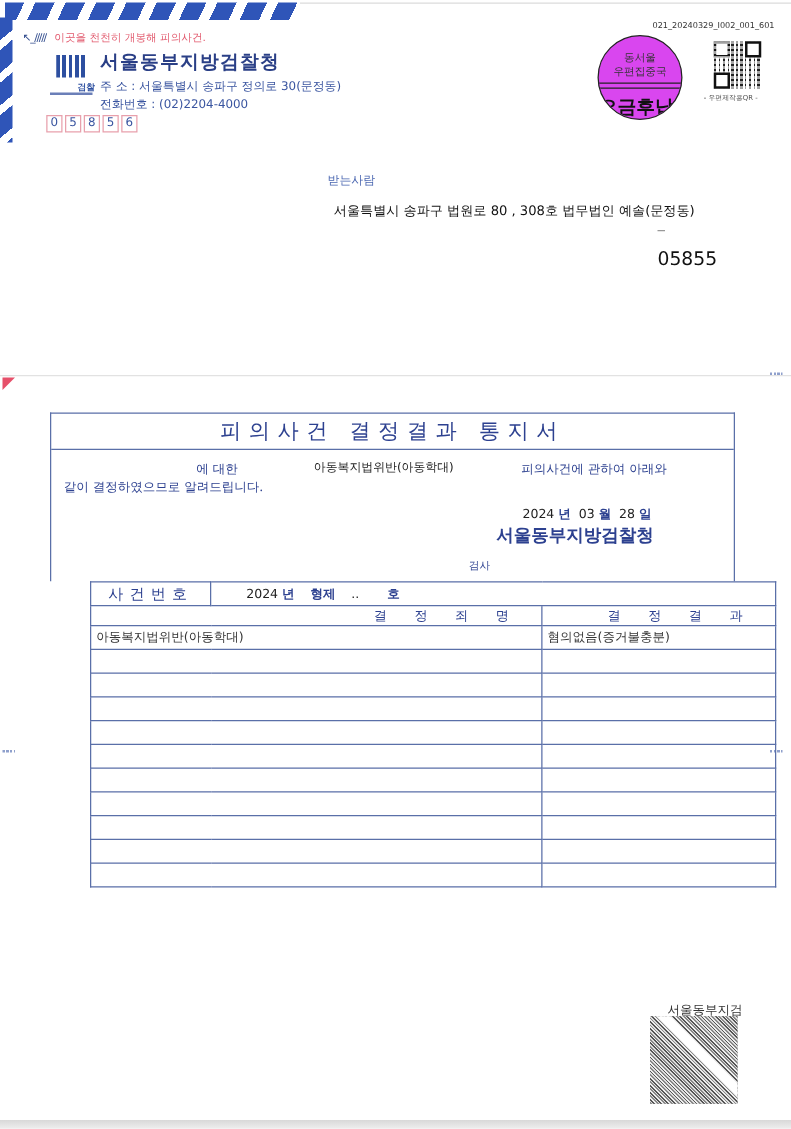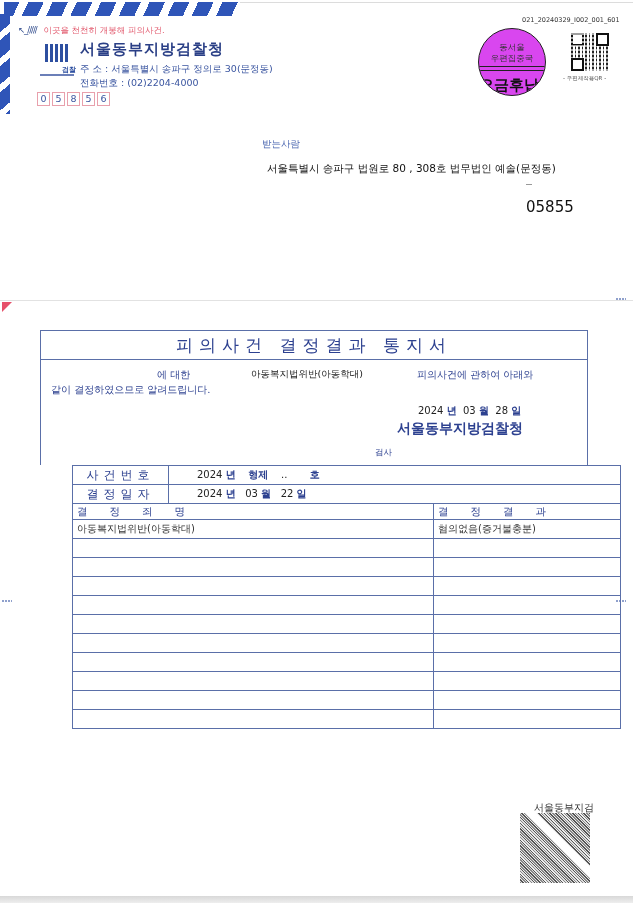--- a/index.html
+++ b/index.html
@@ -119,21 +119,21 @@
     margin-left: 32px;
   }
   table.grid td {
     border: 1.5px solid #5a6fa8; height: 18px; padding: 0 4px; font-size: 10px;
     white-space: nowrap; overflow: hidden;
   }
   .label-cell { font-family: "DejaVu Serif", serif; color: #2d4190; letter-spacing: 5px;
     text-align: center; font-size: 12px !important; }
   .value-cell { padding-left: 28px !important; color: #222; }
   .value-cell b { color: #2d4190; font-family: "DejaVu Serif", serif; }
-  .hdr-cell { text-align: left; font-family: Liberation Mono, monospace; color: #2d4190;
+  .hdr-cell { text-align: right; font-family: Liberation Mono, monospace; color: #2d4190;
     letter-spacing: 22px; font-size: 10.5px !important; height: 15px !important; }
   .body-row td { height: 22.5px; font-size: 9.5px; color: #333; }
   .footer-note { position: absolute; left: 40px; top: 855px; font-size: 9.5px; color: #e04a5e;
     font-family: "DejaVu Serif", serif; white-space: nowrap; }
   .seal-caption { position: absolute; left: 534px; top: 801px; font-size: 10px; color: #333; }
   .seal {
     position: absolute; left: 520px; top: 813px; width: 70px; height: 70px; overflow: hidden;
     background:
       repeating-linear-gradient(45deg, #888 0 1px, #ddd 1px 2px, #555 2px 3px, #eee 3px 4px),
       #999;
@@ -236,31 +236,20 @@
       <td class="label-cell">사건번호</td>
       <td class="value-cell" colspan="2">
         <span>2024</span>
         <b>년</b>&nbsp;&nbsp;&nbsp;
         <b>형제</b>&nbsp;&nbsp;&nbsp;
         <span>..</span>&nbsp;&nbsp;&nbsp;&nbsp;&nbsp;&nbsp;
         <b>호</b>
       </td>
     </tr>
     <tr>
-      <td class="label-cell">결정일자</td>
-      <td class="value-cell" colspan="2">
-        <span>2024</span>
-        <b>년</b>&nbsp;&nbsp;
-        <span>03</span>
-        <b>월</b>&nbsp;&nbsp;
-        <span>22</span>
-        <b>일</b>
-      </td>
-    </tr>
-    <tr>
       <td class="hdr-cell" colspan="2">결정죄명</td>
       <td class="hdr-cell">결정결과</td>
     </tr>
     <tr class="body-row">
       <td colspan="2">아동복지법위반(아동학대)</td>
       <td>혐의없음(증거불충분)</td>
     </tr>
     <tr class="body-row">
       <td colspan="2"></td>
       <td></td>

